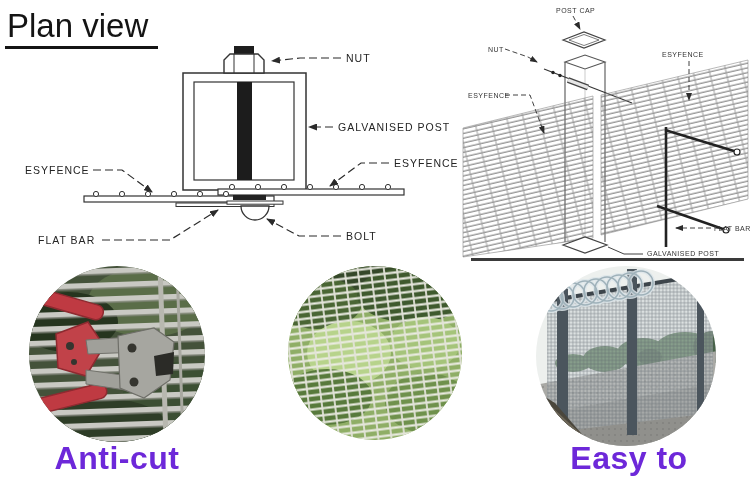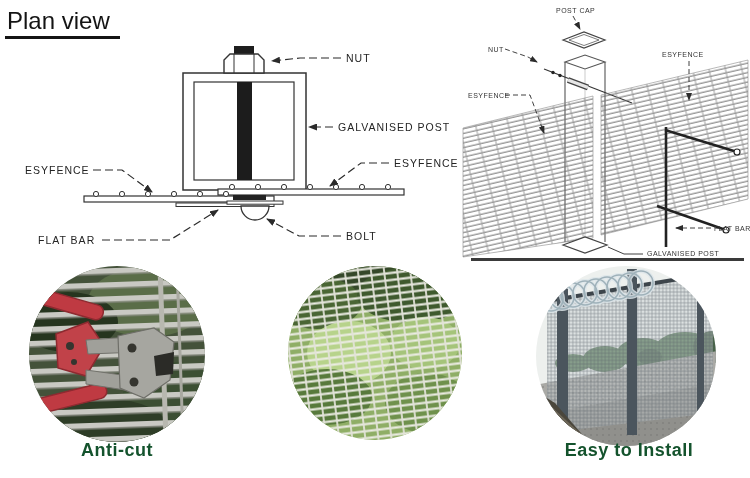--- a/index.html
+++ b/index.html
@@ -2,33 +2,33 @@
 <html><head>
 <meta charset="utf-8">
 <style>
   html,body{margin:0;padding:0;background:#fff;}
   .stage{
     position:relative;width:750px;height:478px;background:#ffffff;overflow:hidden;
     font-family:"Liberation Sans",sans-serif;
   }
   .plan-title{
     position:absolute;left:5px;top:8px;
-    font-size:24px;font-weight:500;color:#141414;
+    font-size:33px;font-weight:500;color:#141414;
     border-bottom:3px solid #141414;padding:0 10px 2px 2px;line-height:1.1;
   }
   svg{position:absolute;display:block;}
   #plan-svg{left:0;top:0;}
   #iso-svg{left:460px;top:0;}
   .separator{position:absolute;left:471px;top:258px;width:273px;height:2.5px;background:#3a3a3a;}
   #photo1{left:28px;top:264px;}
   #photo2{left:287px;top:265px;}
   #photo3{left:535px;top:265px;}
   .caption{
     position:absolute;top:440px;text-align:center;
-    font-size:18px;font-weight:bold;color:#14532d;letter-spacing:0.5px;
+    font-size:32px;font-weight:bold;color:#6d28d9;letter-spacing:0.5px;
   }
   .cap1{left:27px;width:180px;}
   .cap2{left:283px;width:200px;}
   .cap3{left:524px;width:210px;}
   text{font-family:"Liberation Sans",sans-serif;}
   .plan-label{font-size:10.5px;fill:#242424;letter-spacing:1px;}
   .iso-label{font-size:7px;fill:#333;letter-spacing:0.5px;}
 </style>
 </head>
 <body>

